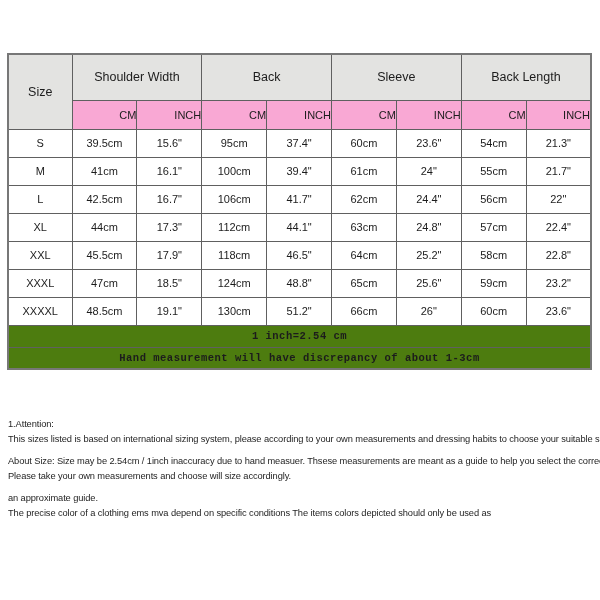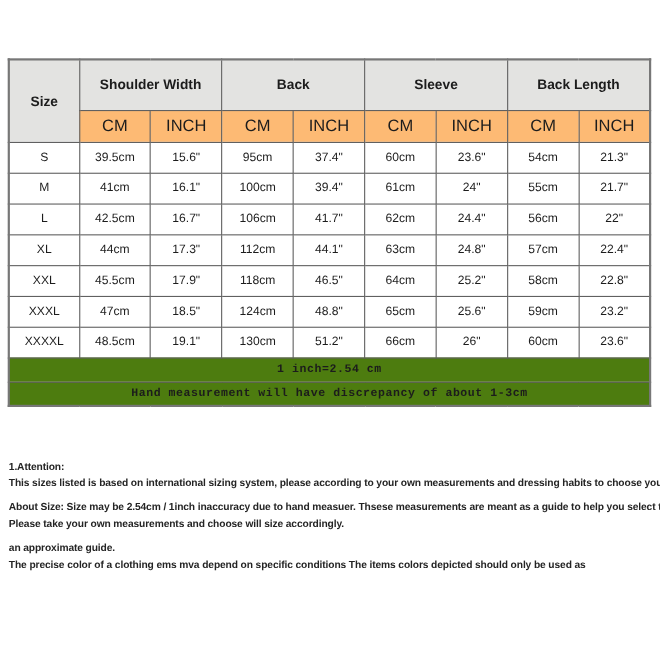--- a/index.html
+++ b/index.html
@@ -18,42 +18,42 @@
     border:2px solid var(--border-outer);
   }
   .size-table col.size-col{width:64px;}
   .size-table th,.size-table td{
     border:1px solid var(--border-inner);
     text-align:center;vertical-align:middle;
     color:var(--text);
   }
   .size-table th.group{
     background:var(--header-bg);
-    font-size:12.5px;font-weight:bold;
+    font-size:12.5px;font-weight:normal;
     height:46px;
   }
   .size-table th.unit{
-    background:#fdba74;font-weight:normal;
-    font-size:15px;height:29px;
+    background:#f9a8d4;font-weight:normal;
+    font-size:11px;height:29px;text-align:right;
   }
   .size-table td.size-cell,.size-table td.value-cell{
     font-size:11px;height:28px;background:#ffffff;
   }
   .size-table td.footnote-cell{
     font-family:"Liberation Mono","DejaVu Sans Mono",monospace;
     font-weight:bold;font-size:10.5px;height:22px;background:#4d7c0f;
     letter-spacing:0.5px;
   }
 
   .notes{
     position:absolute;left:8px;top:417px;width:592px;
     font-size:9.3px;letter-spacing:-0.1px;line-height:14.5px;
     color:#242424;
   }
-  .note-section{margin-bottom:8px;font-weight:bold;}
+  .note-section{margin-bottom:8px;}
   .note-heading{white-space:nowrap;}
   .note-line{white-space:nowrap;}
 </style>
 </head>
 <body>
 
 <table class="size-table">
   <colgroup>
       <col class="size-col">
       <col>

